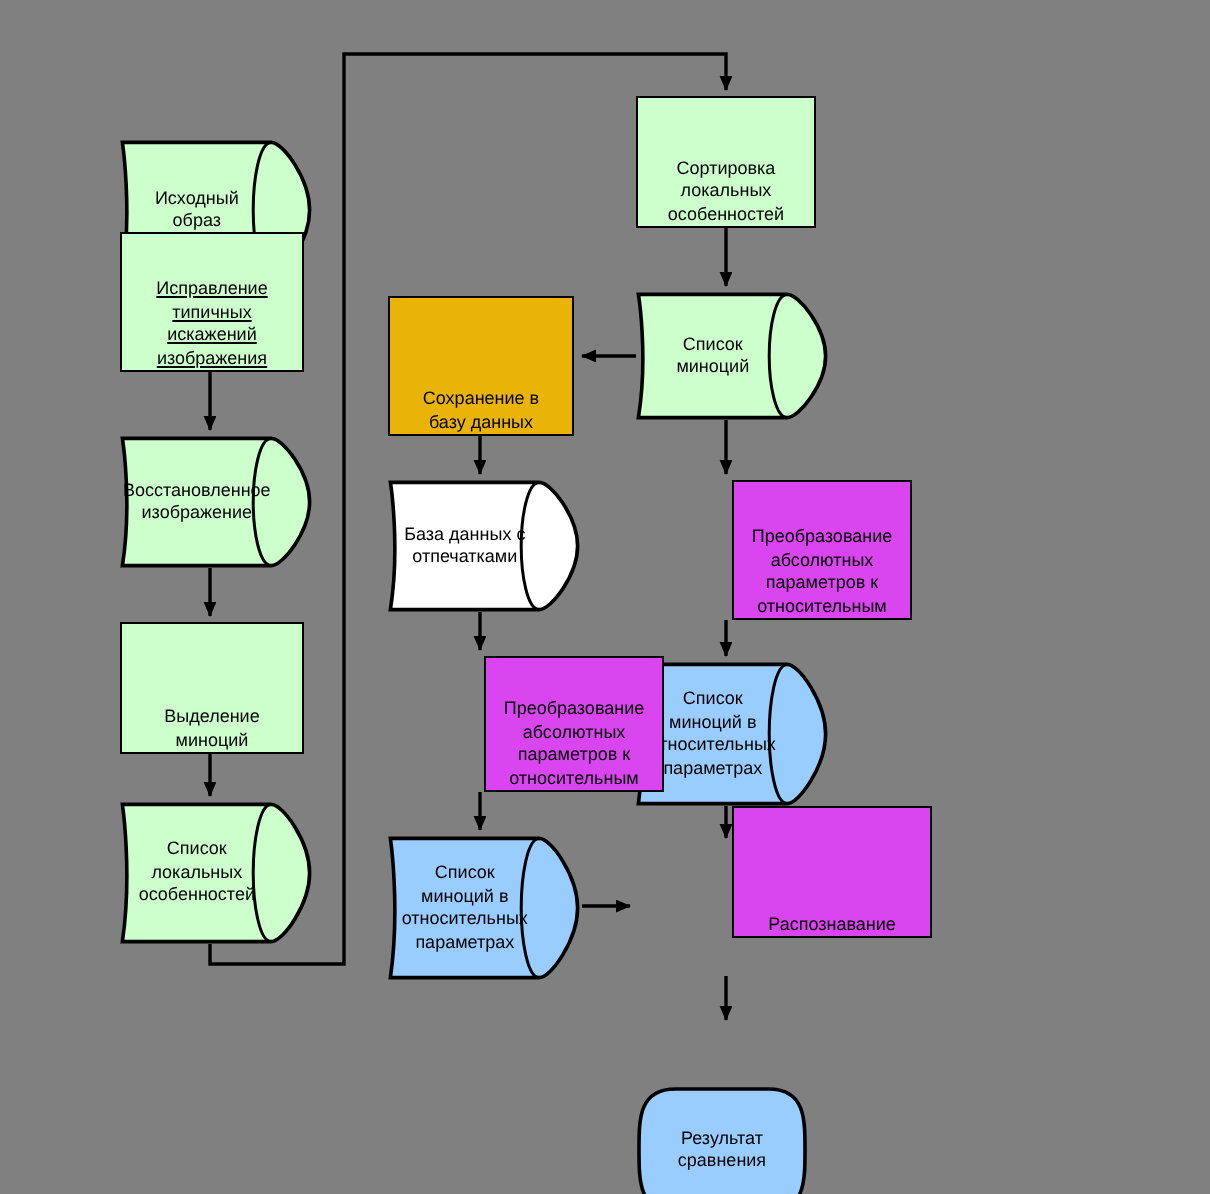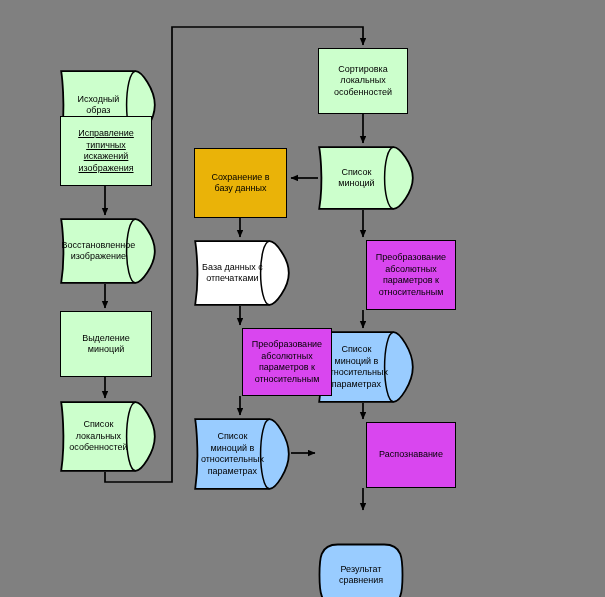--- a/index.html
+++ b/index.html
@@ -19,21 +19,21 @@
     justify-content:center;
     text-align:center;
     font-size:9px;
     line-height:11.5px;
     color:#000;
     z-index:3;
     letter-spacing:0px;
   }
   .node .lbl{position:relative;z-index:4;padding:0 4px;white-space:pre-line;}
   
-  .proc{border:1.6px solid #000;}
+  .proc{border:1.6px solid #000;align-items:flex-end;}
   
   .cyl,.term{background:transparent;border:none;}
   .shape-svg{position:absolute;left:0;top:0;width:100%;height:100%;z-index:1;}
   .green{--fill:#CCFFCC;}
   .blue{--fill:#99CCFF;}
   .white{--fill:#FFFFFF;}
   .proc.green{background:#CCFFCC;}
   .proc.blue{background:#d946ef;margin-left:48px;}
   .proc.white{background:#eab308;}
 </style>
@@ -123,21 +123,21 @@
     <div class="node cyl blue" style="left: 318px; top: 331px; width: 96px; height: 72px;">
       <svg class="shape-svg" viewBox="0 0 96 72" preserveAspectRatio="none">
         <path d="M1.2,1.2 C1.2,1.2 6.2,36 1.2,70.8 L75.6,70.8 C81.6,70.8 94.8,51.839999999999996 94.8,36 C94.8,20.160000000000004 81.6,1.2 75.6,1.2 Z" fill="#99CCFF" stroke="#000" stroke-width="1.8"></path>
         <path d="M75.6,1.2 C69.6,1.2 66.6,20.160000000000004 66.6,36 C66.6,51.839999999999996 69.6,70.8 75.6,70.8" fill="none" stroke="#000" stroke-width="1.5"></path>
       </svg>
       <span class="lbl" style="margin-right: 19.2px;">Список
 миноций в
 относительных
 параметрах</span>
     </div>
-    <div class="node proc blue" style="left: 318px; top: 422px; width: 90px; height: 66px;">
+    <div class="node proc blue" style="left: 318px; top: 403px; width: 100px; height: 66px;">
       <span class="lbl">Распознавание</span>
     </div>
     <div class="node term blue" style="left: 318px; top: 543px; width: 86px; height: 64px; justify-content: center;">
       <svg class="shape-svg" viewBox="0 0 86 64" preserveAspectRatio="none">
         <path d="M19.7528,1.5 L66.24719999999999,1.5 C84.5,1.5 84.5,16.22 84.5,32
           C84.5,47.78 84.5,62.5 66.24719999999999,62.5 L19.7528,62.5
           C1.5,62.5 1.5,47.78 1.5,32
           C1.5,16.22 1.5,1.5 19.7528,1.5 Z" fill="#99CCFF" stroke="#000" stroke-width="1.8"></path>
       </svg>
       <span class="lbl">Результат

